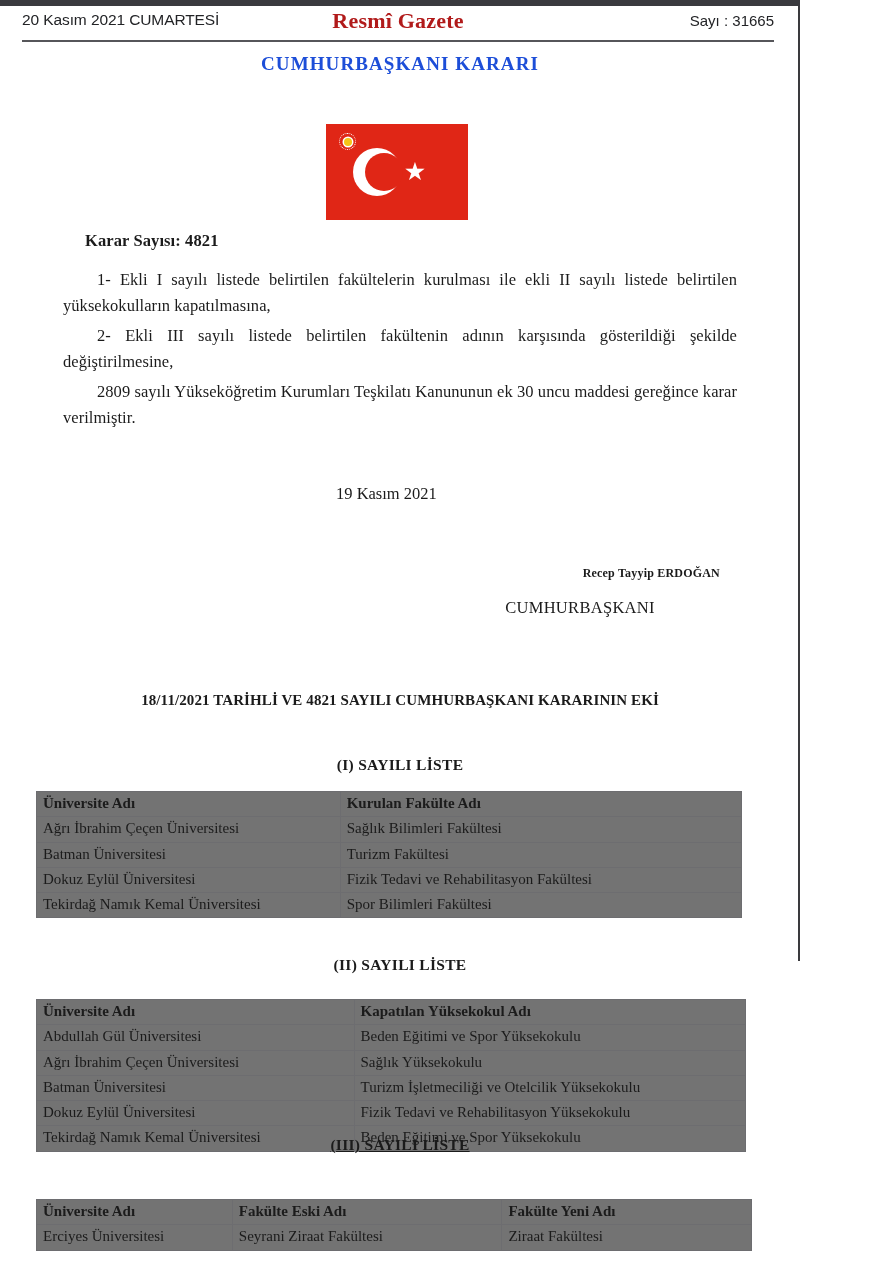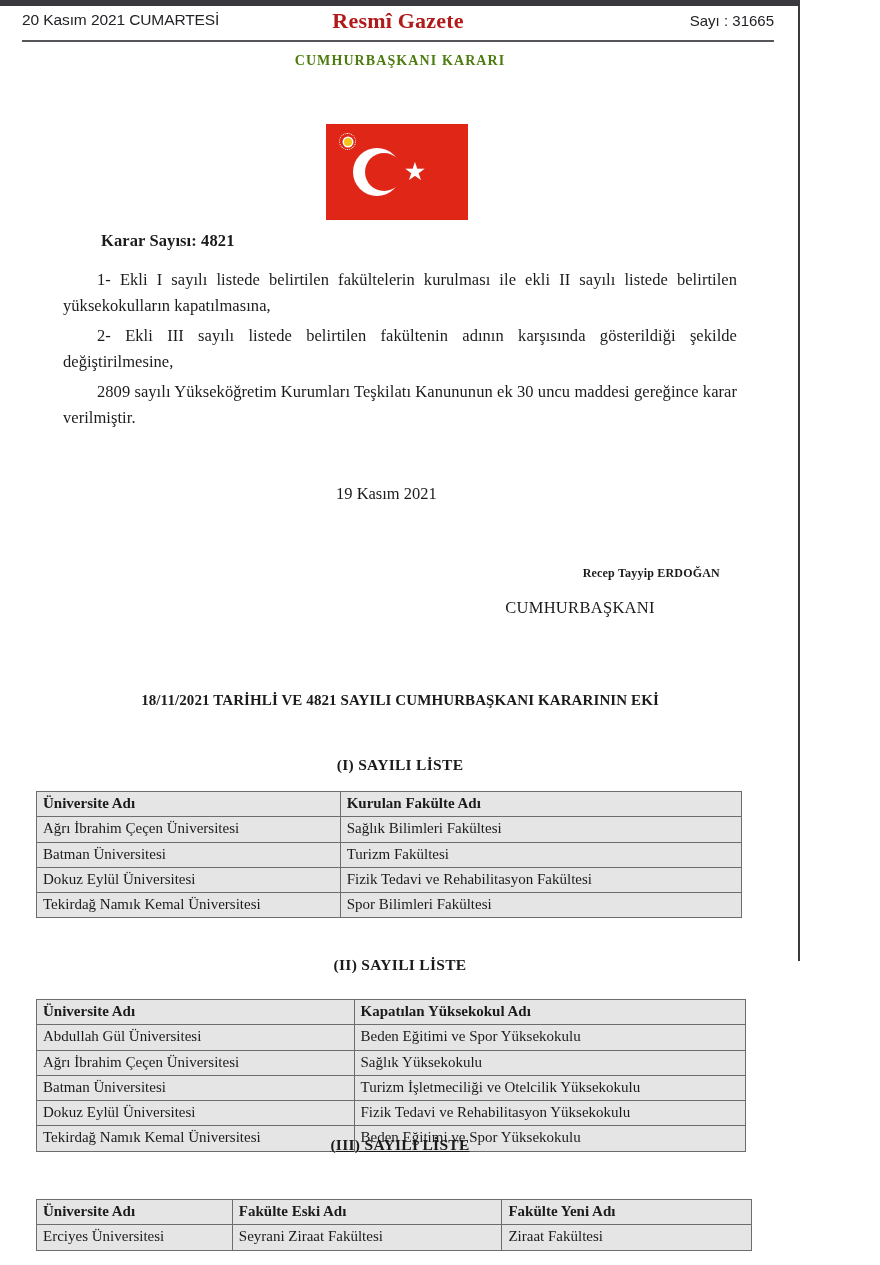--- a/index.html
+++ b/index.html
@@ -95,23 +95,23 @@
   }
 
   
   #decree-title {
     position: absolute;
     left: 0;
     top: 53px;
     width: 800px;
     text-align: center;
     font-weight: bold;
-    font-size: 14px;
+    font-size: 19px;
     letter-spacing: 1.1px;
-    color: #4d7c0f;
+    color: #1d4ed8;
   }
 
   
   #flag-wrap {
     position: absolute;
     left: 326px;
     top: 124px;
     width: 142px;
     height: 96px;
   }
@@ -176,21 +176,21 @@
   
   #body-text {
     position: absolute;
     left: 63px;
     top: 231px;
     width: 690px;
   }
   .karar-no {
     font-weight: bold;
     font-size: 16.5px;
-    margin: 0 0 16px 38px;
+    margin: 0 0 16px 22px;
     letter-spacing: 0.1px;
   }
   .para {
     margin: 0 16px 4px 0;
     font-size: 16.5px;
     line-height: 1.58;
     text-align: justify;
     text-indent: 34px;
     letter-spacing: 0.05px;
   }
@@ -245,21 +245,21 @@
   }
   #heading-1 { top: 756px; }
   #heading-2 { top: 956px; }
   #heading-3 { top: 1136px; text-decoration: underline; }
 
   
   .gz-table {
     position: absolute;
     border-collapse: collapse;
     font-size: 15px;
-    background: #e5e5e5;
+    background: #737373;
   }
   .gz-table td, .gz-table th {
     border: 1px solid #6d6d70;
     padding: 1px 6px 2px 6px;
     text-align: left;
     font-weight: normal;
     vertical-align: middle;
     line-height: 1.42;
     white-space: nowrap;
   }

